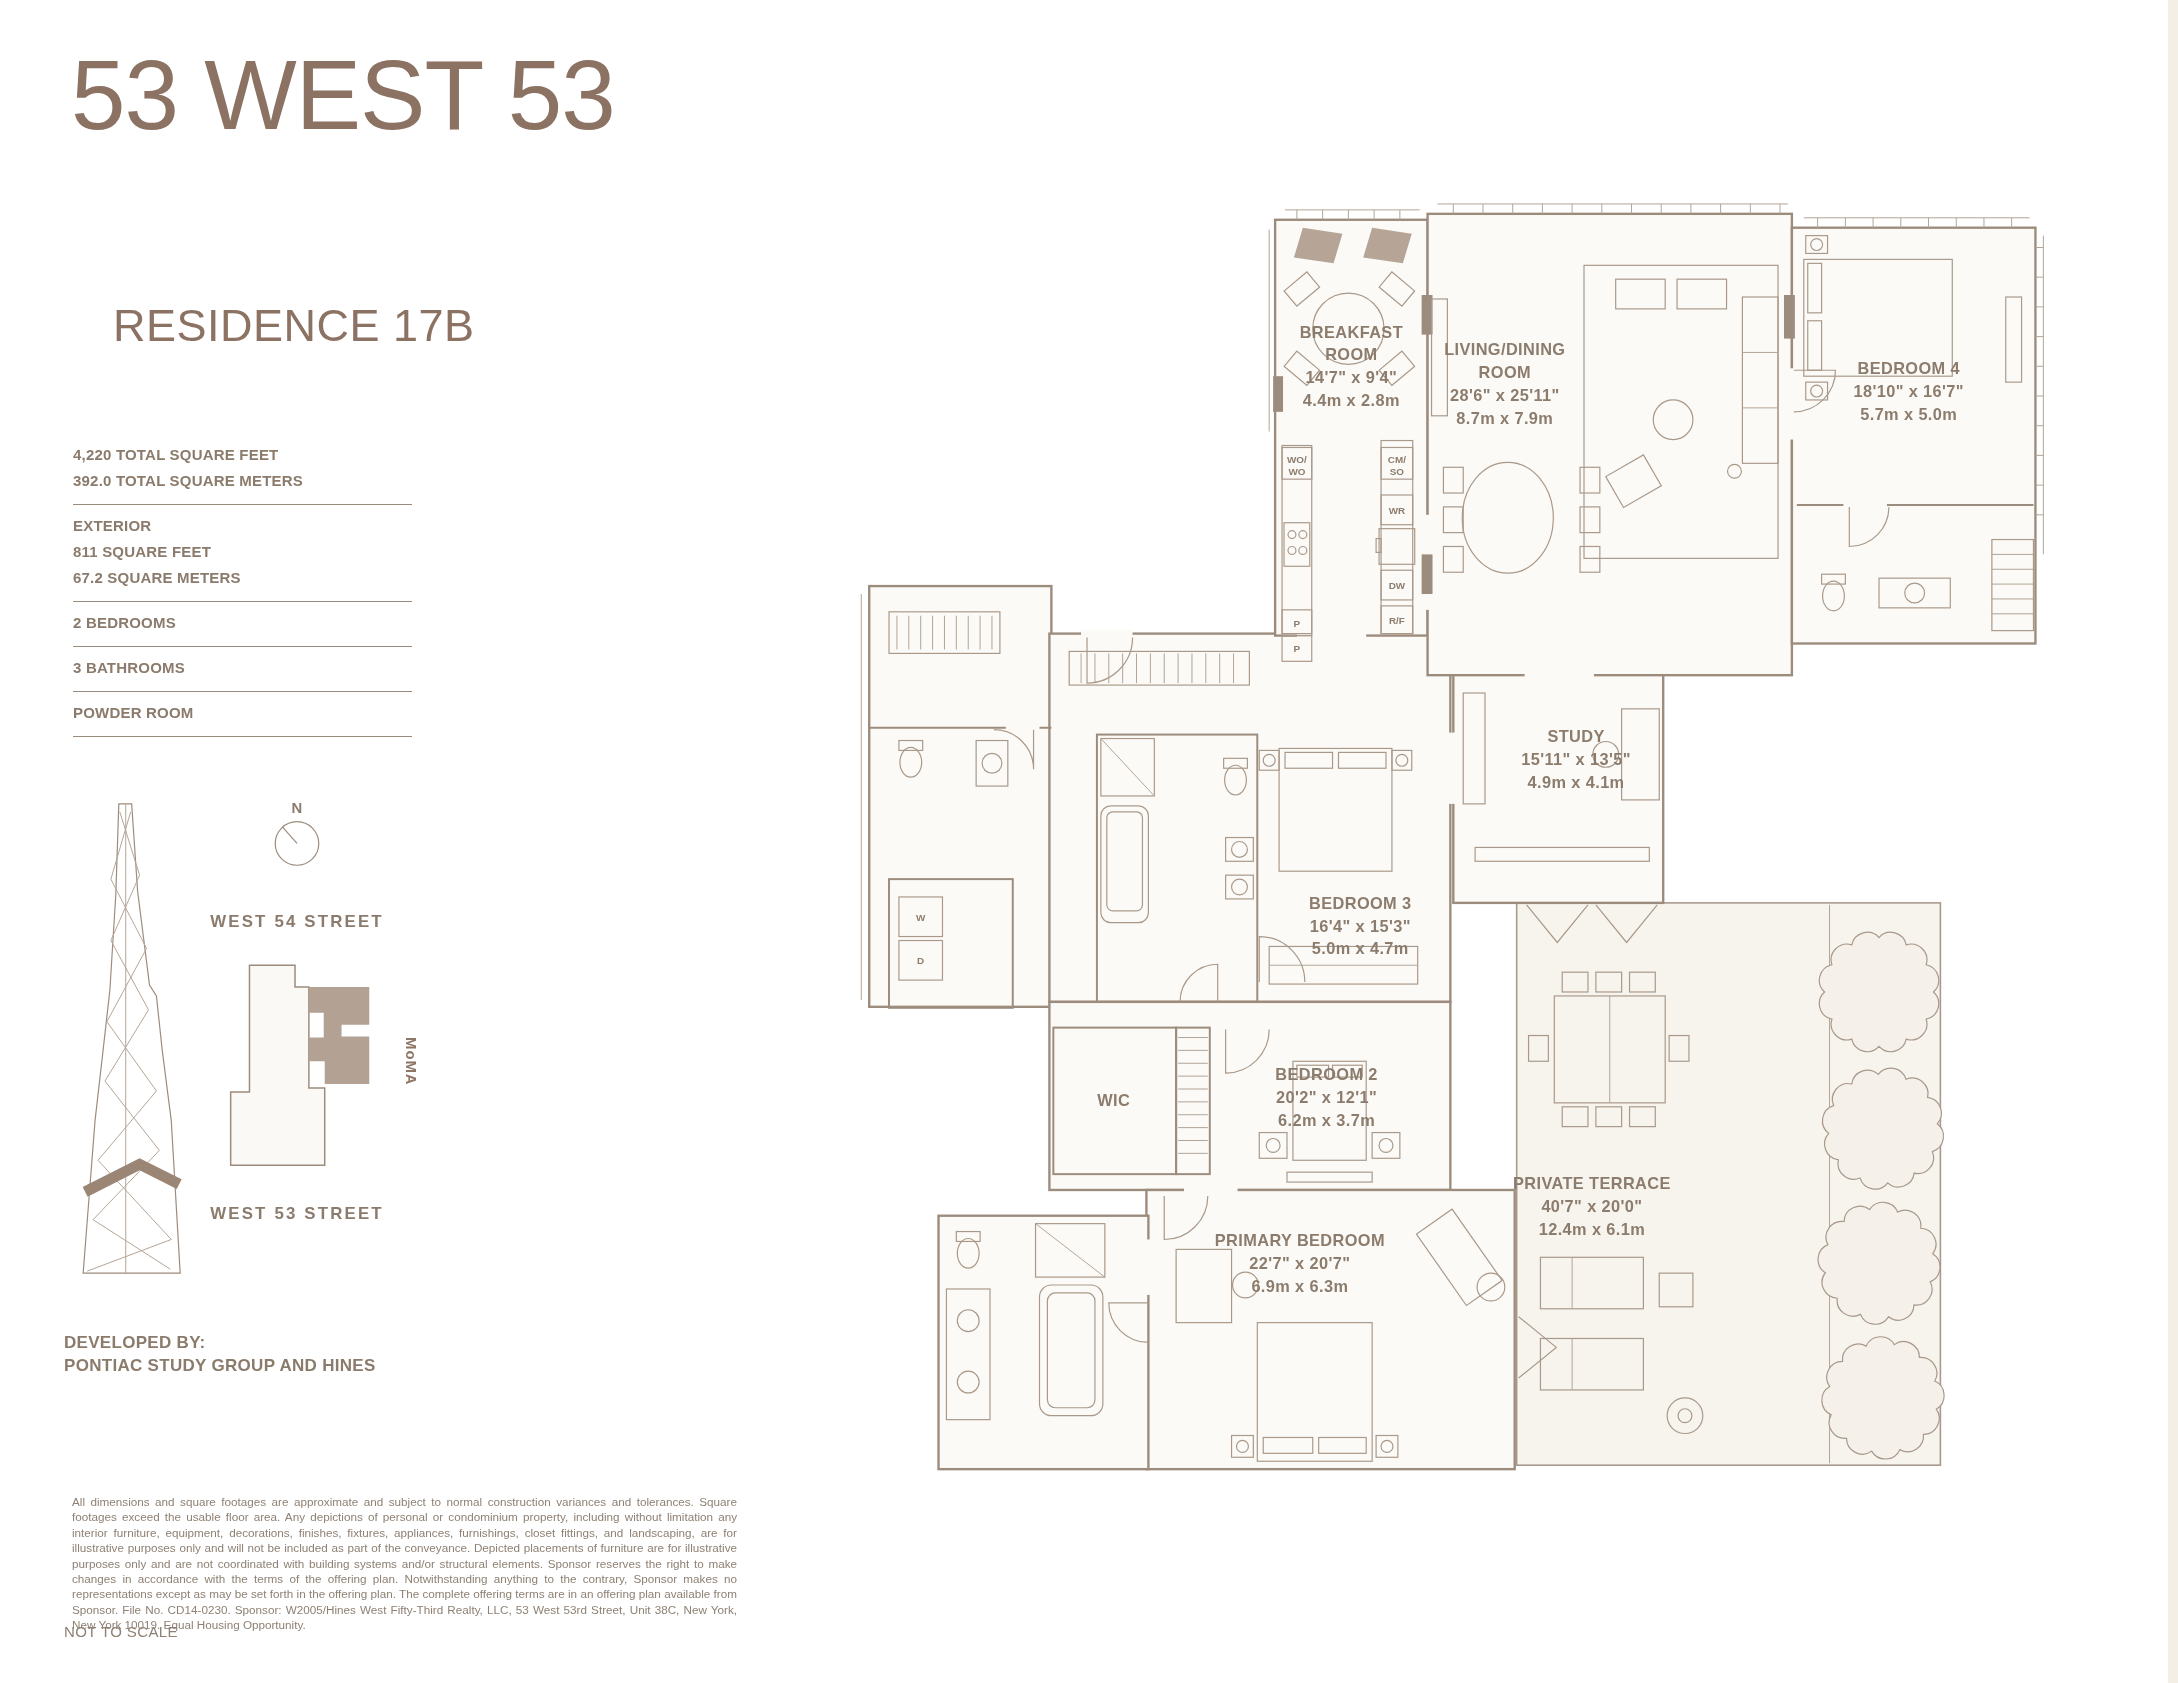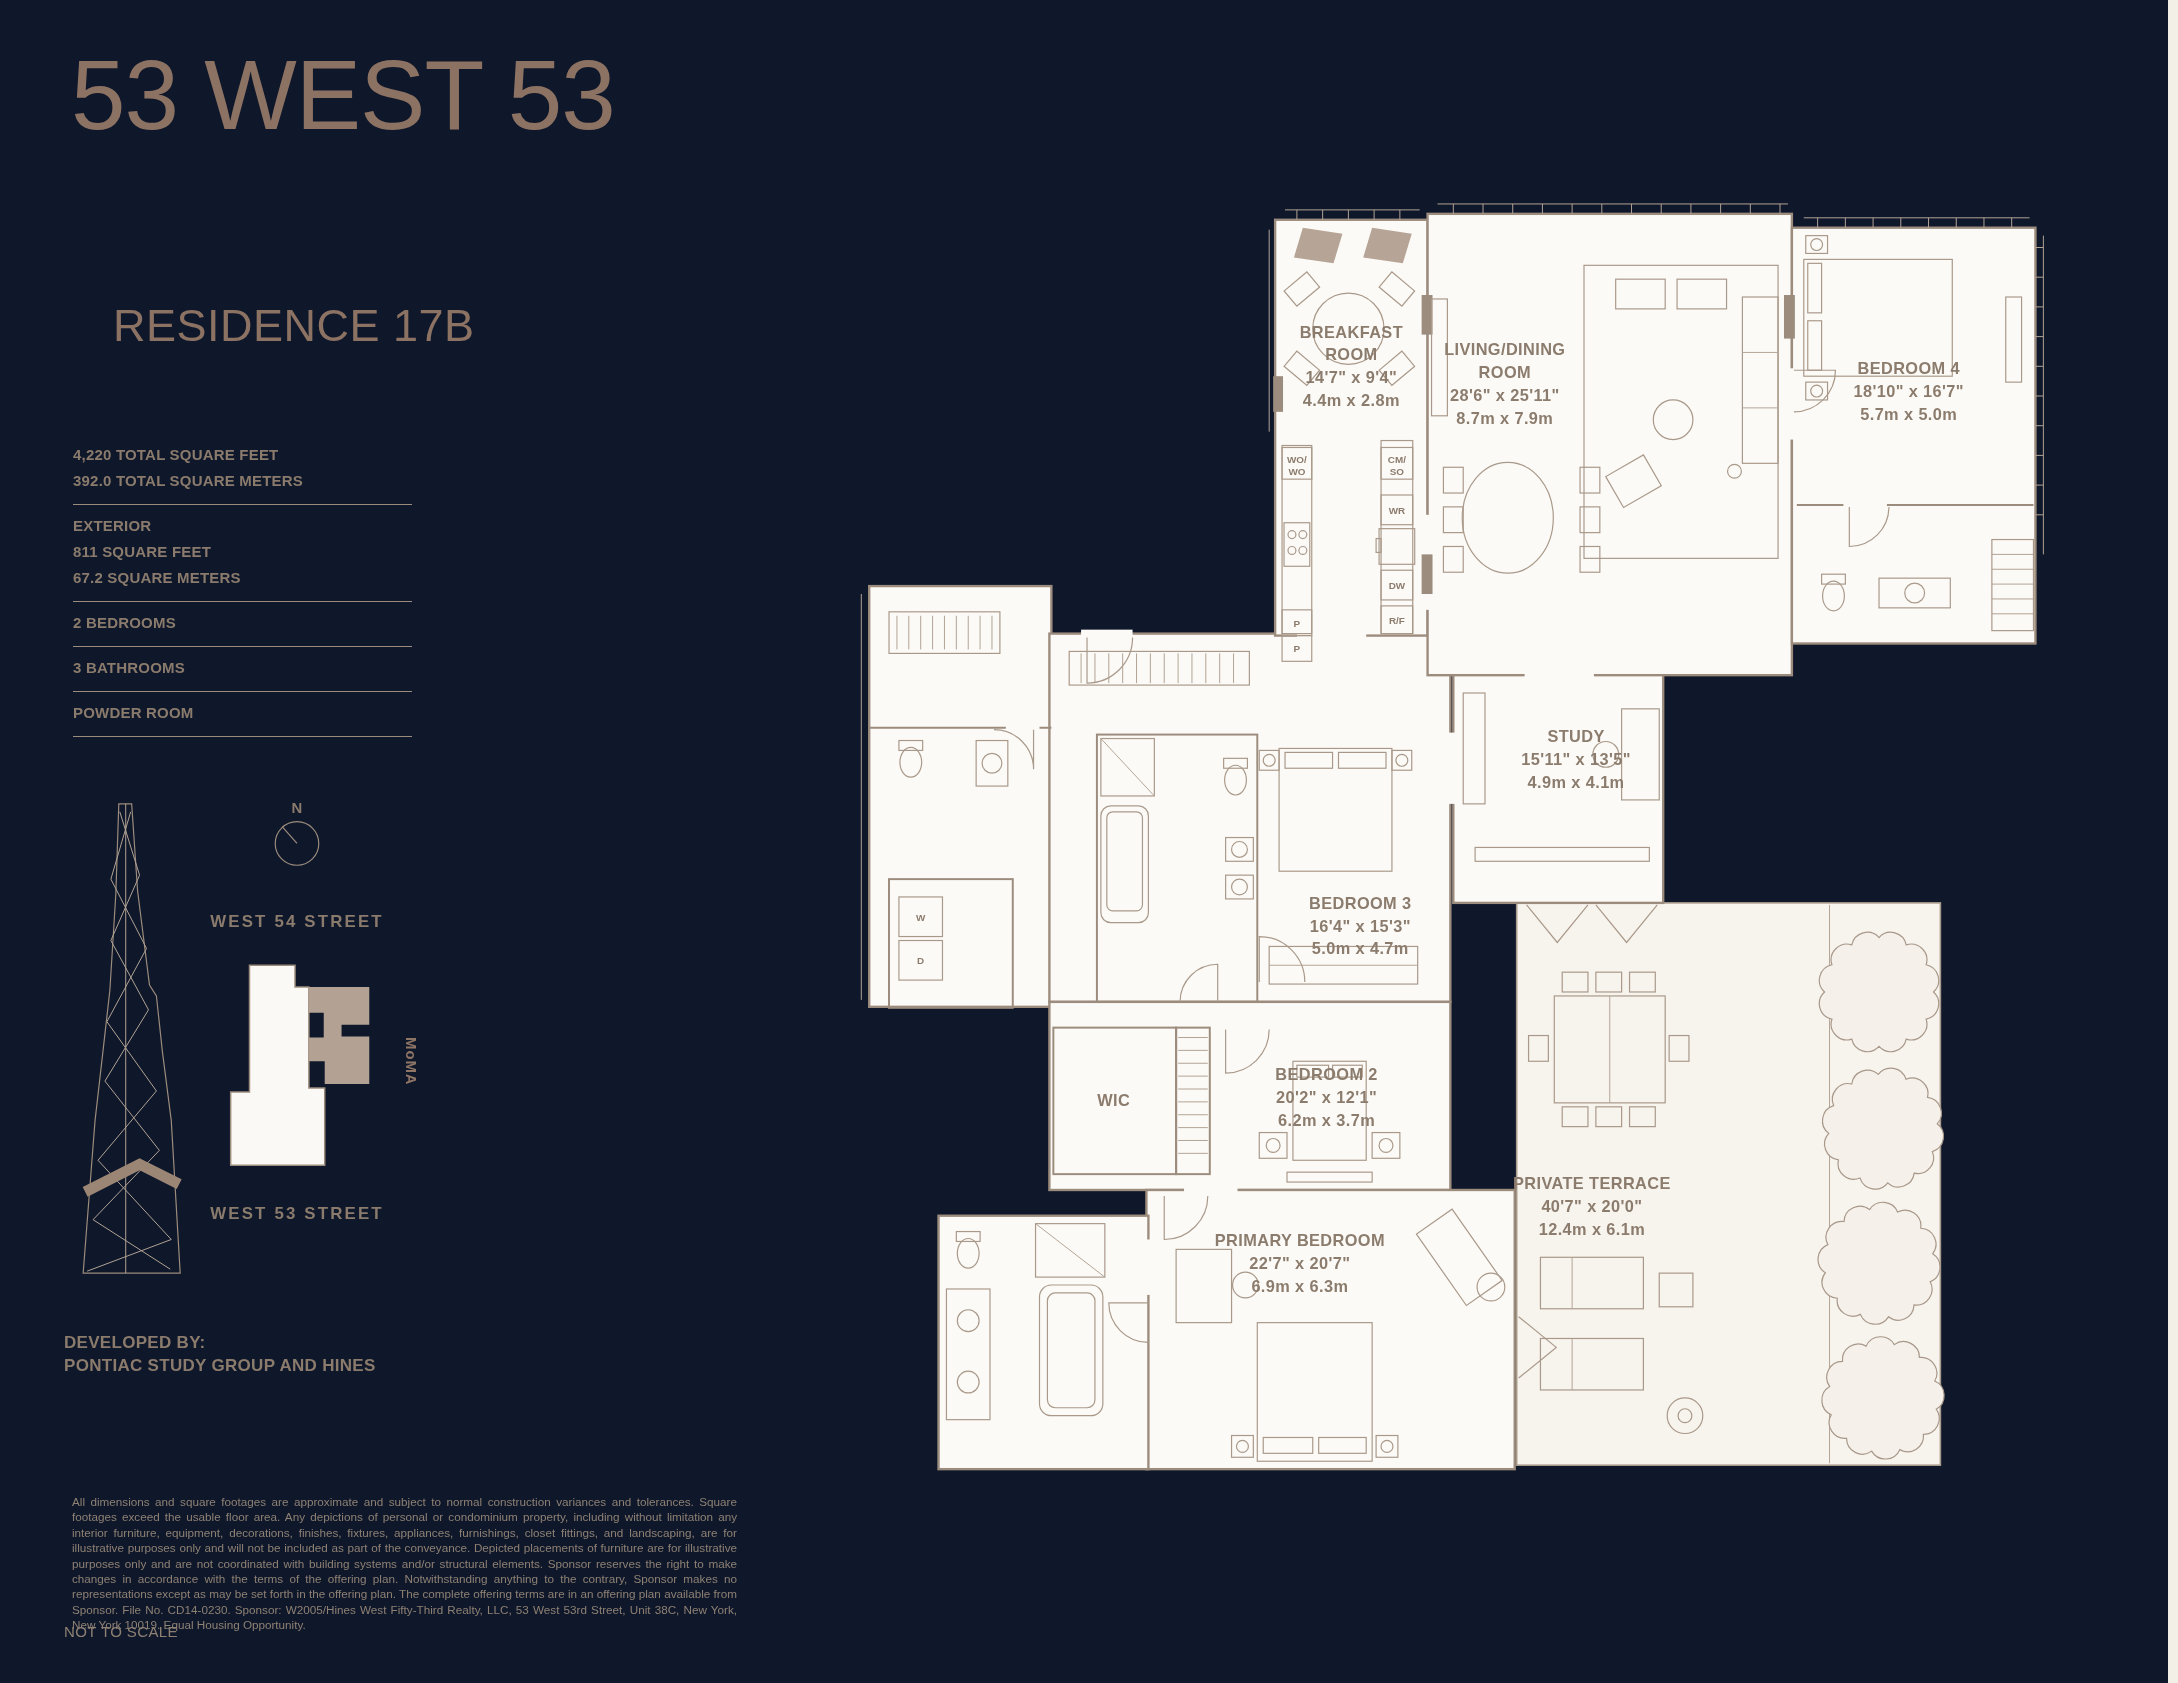--- a/index.html
+++ b/index.html
@@ -1,16 +1,16 @@
 <!DOCTYPE html>
 <html><head>
 <meta charset="utf-8">
 <style>
   html,body{margin:0;padding:0;background:#f3eee6;}
-  .page{position:relative;width:2168px;height:1683px;background:#0f172a;overflow:hidden;
+  .page{position:relative;width:2168px;height:1683px;background:#ffffff;overflow:hidden;
         font-family:"Liberation Sans",sans-serif;color:#8a7b6c;}
   .building-title{position:absolute;left:71px;top:44px;font-size:98px;line-height:1.05;
         color:#8c7263;letter-spacing:-1px;font-weight:normal;white-space:nowrap;}
   .residence-title{position:absolute;left:73px;top:300px;font-size:45px;color:#8c7263;
         letter-spacing:0.5px;font-weight:normal;white-space:nowrap;margin-left:40px;}
   .stats{position:absolute;left:73px;top:442px;width:339px;font-size:15px;font-weight:bold;
         color:#8a7b6c;letter-spacing:0.2px;}
   .stat-group{padding:8px 0 10px;border-bottom:1.5px solid #9a8b7c;}
   .stat-group:first-child{padding-top:0;}
   .stat-line{line-height:26px;white-space:nowrap;}

